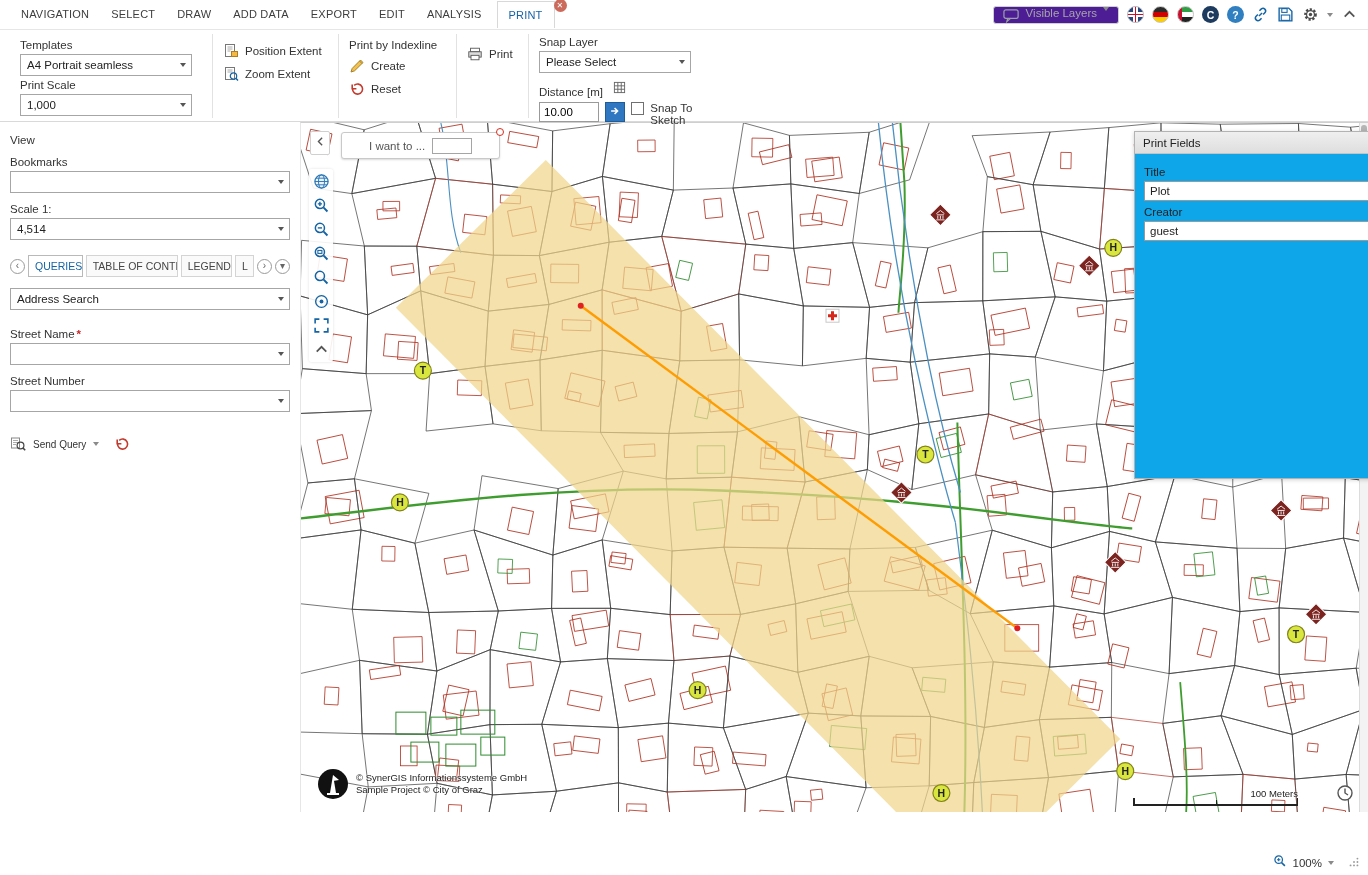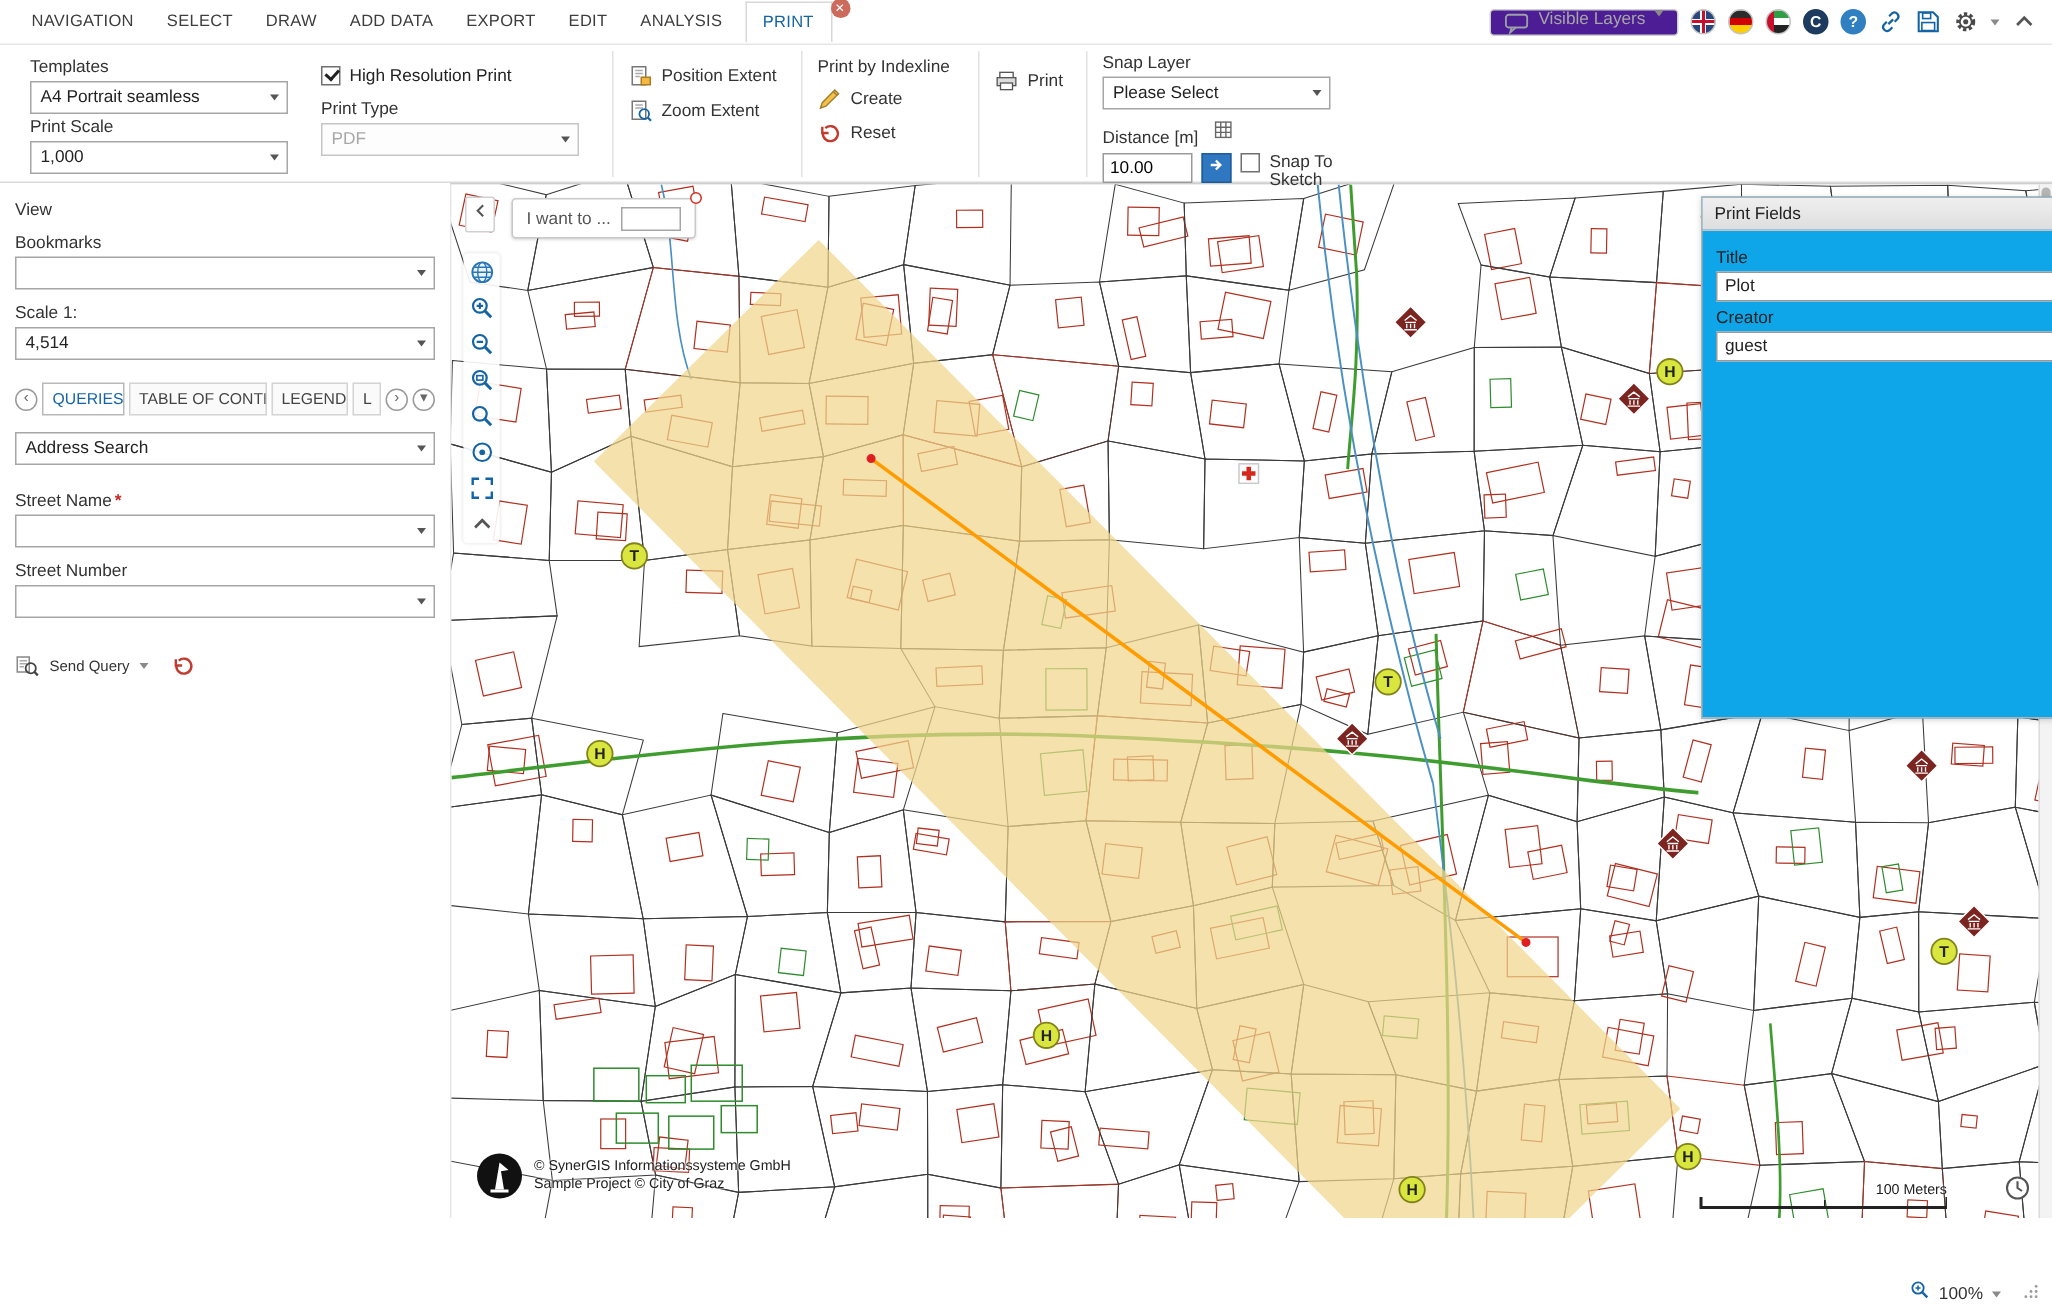--- a/index.html
+++ b/index.html
@@ -79,21 +79,21 @@
   .map svg.canvas{position:absolute;left:0;top:0;width:100%;height:100%}
   .collapse-btn{position:absolute;left:9px;top:8px;width:20px;height:24px;background:#fff;
     border:1px solid #d0d0d0;border-radius:2px;display:flex;align-items:center;justify-content:center;cursor:pointer;z-index:4}
   .collapse-btn svg{width:13px;height:13px}
   .map-tools{position:absolute;left:8px;top:46px;width:24px;background:rgba(255,255,255,.9);
     border-radius:3px;padding:2px 0;display:flex;flex-direction:column;align-items:center;gap:3px;z-index:4;
     box-shadow:0 0 3px rgba(0,0,0,.12)}
   .tool{width:21px;height:21px;display:flex;align-items:center;justify-content:center;cursor:pointer}
   .tool svg{width:17px;height:17px}
   .iwantto{position:absolute;left:40px;top:9px;height:27px;background:#fff;border:1px solid #c9c9c9;
-    border-radius:3px;display:flex;align-items:center;gap:7px;padding:0 9px;box-shadow:0 1px 2px rgba(0,0,0,.15);
+    border-radius:3px;display:flex;align-items:center;gap:7px;padding:0 27px;box-shadow:0 1px 2px rgba(0,0,0,.15);
     font-size:11.5px;color:#555;z-index:4}
   .iwantto input{width:40px;height:16px;border:1px solid #a5a5a5;font-size:10px;padding:0 2px}
   .notif{position:absolute;right:-5px;top:-5px;width:8px;height:8px;border:1.5px solid #d62f1e;border-radius:50%;background:#fff}
   .attribution{position:absolute;left:16px;bottom:12px;display:flex;align-items:center;gap:7px;z-index:4}
   .attribution svg{width:32px;height:32px}
   .attr-lines{font-size:9.5px;color:#222;line-height:12px;text-shadow:0 0 2px #fff,0 0 2px #fff}
   .scalebar{position:absolute;right:70px;bottom:6px;z-index:4;text-align:right}
   .sb-label{font-size:9.5px;color:#222;margin-bottom:1px;text-shadow:0 0 2px #fff}
   .sb-line{width:165px;height:6px;border-bottom:2px solid #222;position:relative}
   .sb-line::before,.sb-line::after{content:"";position:absolute;bottom:0;width:1.5px;height:6px;background:#222}
@@ -184,30 +184,20 @@
   <div class="rgroup">
     <div class="rcols">
       <div style="width:178px">
         <div class="rlabel">Templates</div>
         <div class="fselect" style="width:172px">
           <span>A4 Portrait seamless</span><span class="caret"></span>
         </div>
         <div class="rlabel">Print Scale</div>
         <div class="fselect" style="width:172px">
           <span>1,000</span><span class="caret"></span>
-        </div>
-      </div>
-      <div style="width:180px">
-        <div class="checkrow" style="margin:8px 0 10px">
-          <span class="checkbox checked" id="hiresBox"></span>
-          <span>High Resolution Print</span>
-        </div>
-        <div class="rlabel">Print Type</div>
-        <div class="fselect disabled" style="width:172px">
-          <span>PDF</span><span class="caret"></span>
         </div>
       </div>
     </div>
   </div>
   <div class="rgroup sep" style="width:126px">
     <div class="rbtn">
       <span>
           <svg viewBox="0 0 16 16">
             <rect x="2.5" y="1.5" width="9" height="12" fill="#fff" stroke="#777"></rect>
             <path d="M4.5 4h5M4.5 6h5M4.5 8h3" stroke="#aaa"></path>

